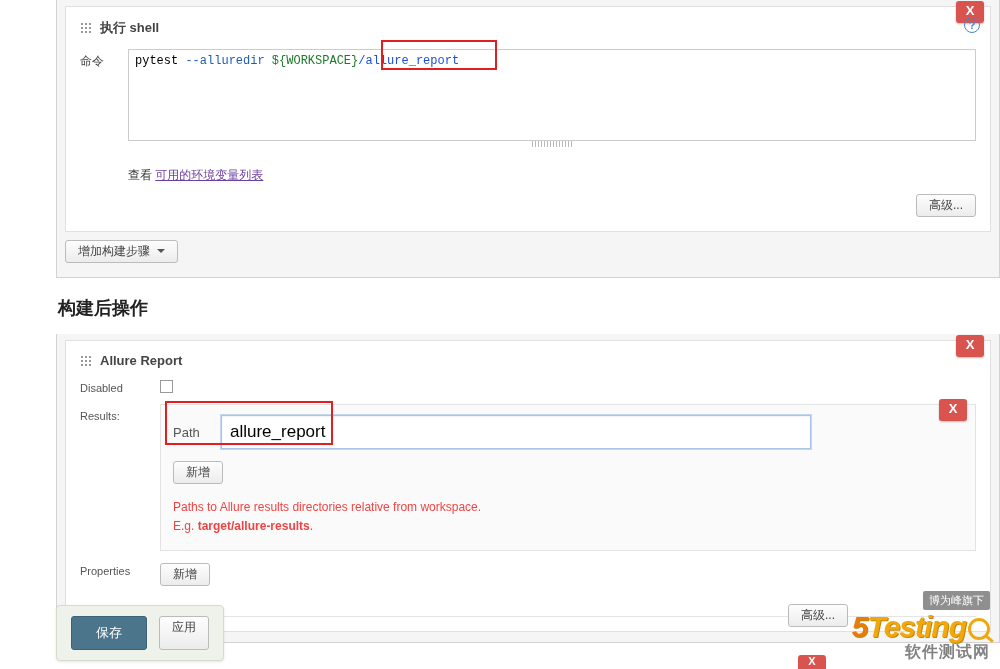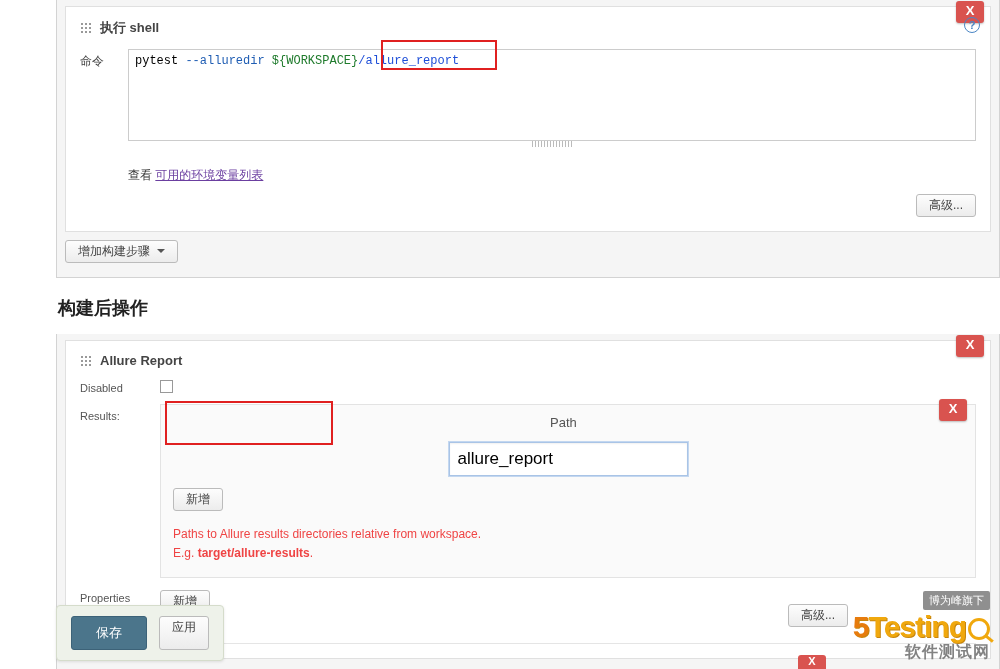--- a/index.html
+++ b/index.html
@@ -119,21 +119,21 @@
   .allure-box .row-label { min-width: 80px; font-size:11px; color:#555; padding-top:2px; }
   .results-panel {
     flex: 1;
     border: 1px solid #e3e3e3;
     background: #fafafa;
     padding: 10px 12px 14px 12px;
     position: relative;
     margin-top: -4px;
   }
   .results-panel .close-x { top: -6px; right: 8px; }
-  .path-row { display:flex; align-items:center; gap:12px;flex-direction:column; }
+  .path-row { display:flex; align-items:center; gap:12px; }
   .path-label { color:#555; font-size:13px; min-width:36px; }
   .path-input {
     flex: 1; max-width: 590px;
     border: 1px solid #a9c4e6;
     background: #fff;
     padding: 6px 8px;
     font-size: 17px;
     box-shadow: inset 0 1px 2px rgba(0,0,0,0.06);
     outline: 1px solid #c3d7f0;
   }
@@ -168,21 +168,21 @@
     pointer-events: none;
     opacity: 0.95;
   }
   .wm-tag {
     display:inline-block;
     background:#8a8a8a; color:#fff;
     font-size:11px; padding:2px 6px;
     border-radius:2px;
   }
   .wm-logo {
-    font-size: 30px; font-weight: 900; 
+    font-size: 30px; font-weight: 900; font-style: italic;
     color:#f0a400; letter-spacing:-1px;
     text-shadow: 1px 1px 0 #c47f00;
     line-height: 1;
     margin-top:2px;
   }
   .wm-logo .mag {
     display:inline-block; width:22px; height:22px;
     border:3px solid #f0a400; border-radius:50%;
     position:relative; top:3px; margin-left:2px;
   }

